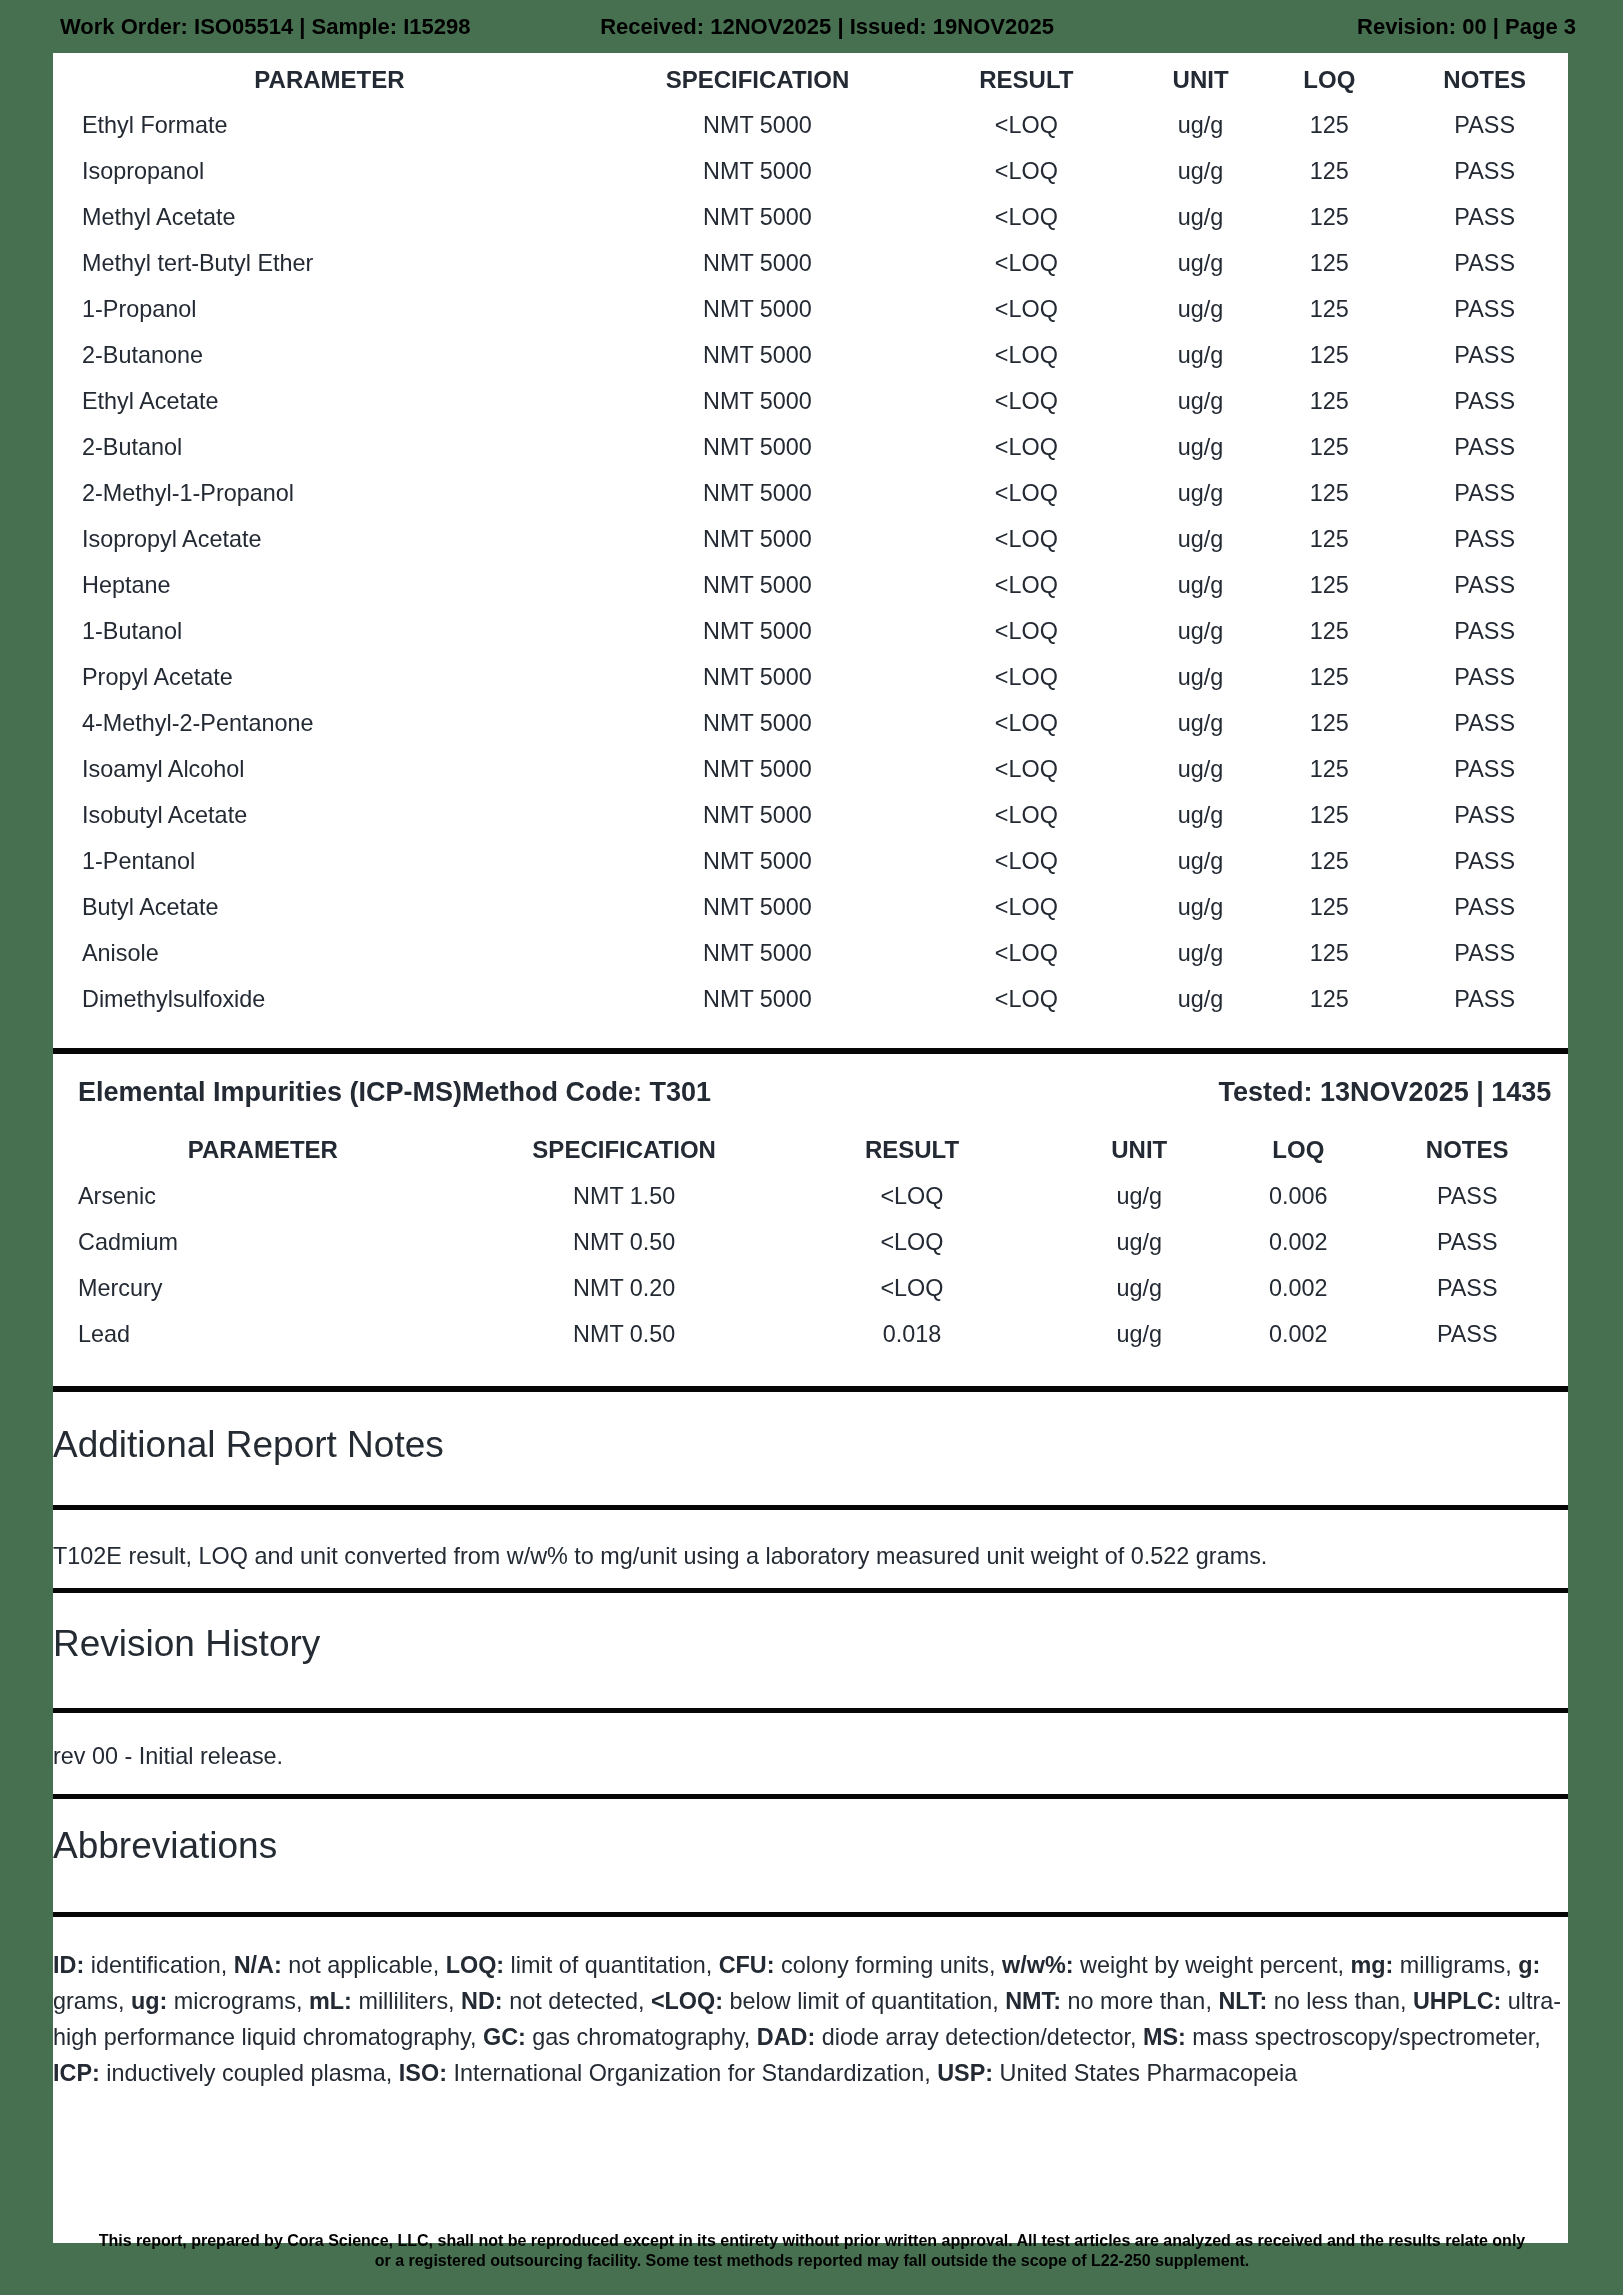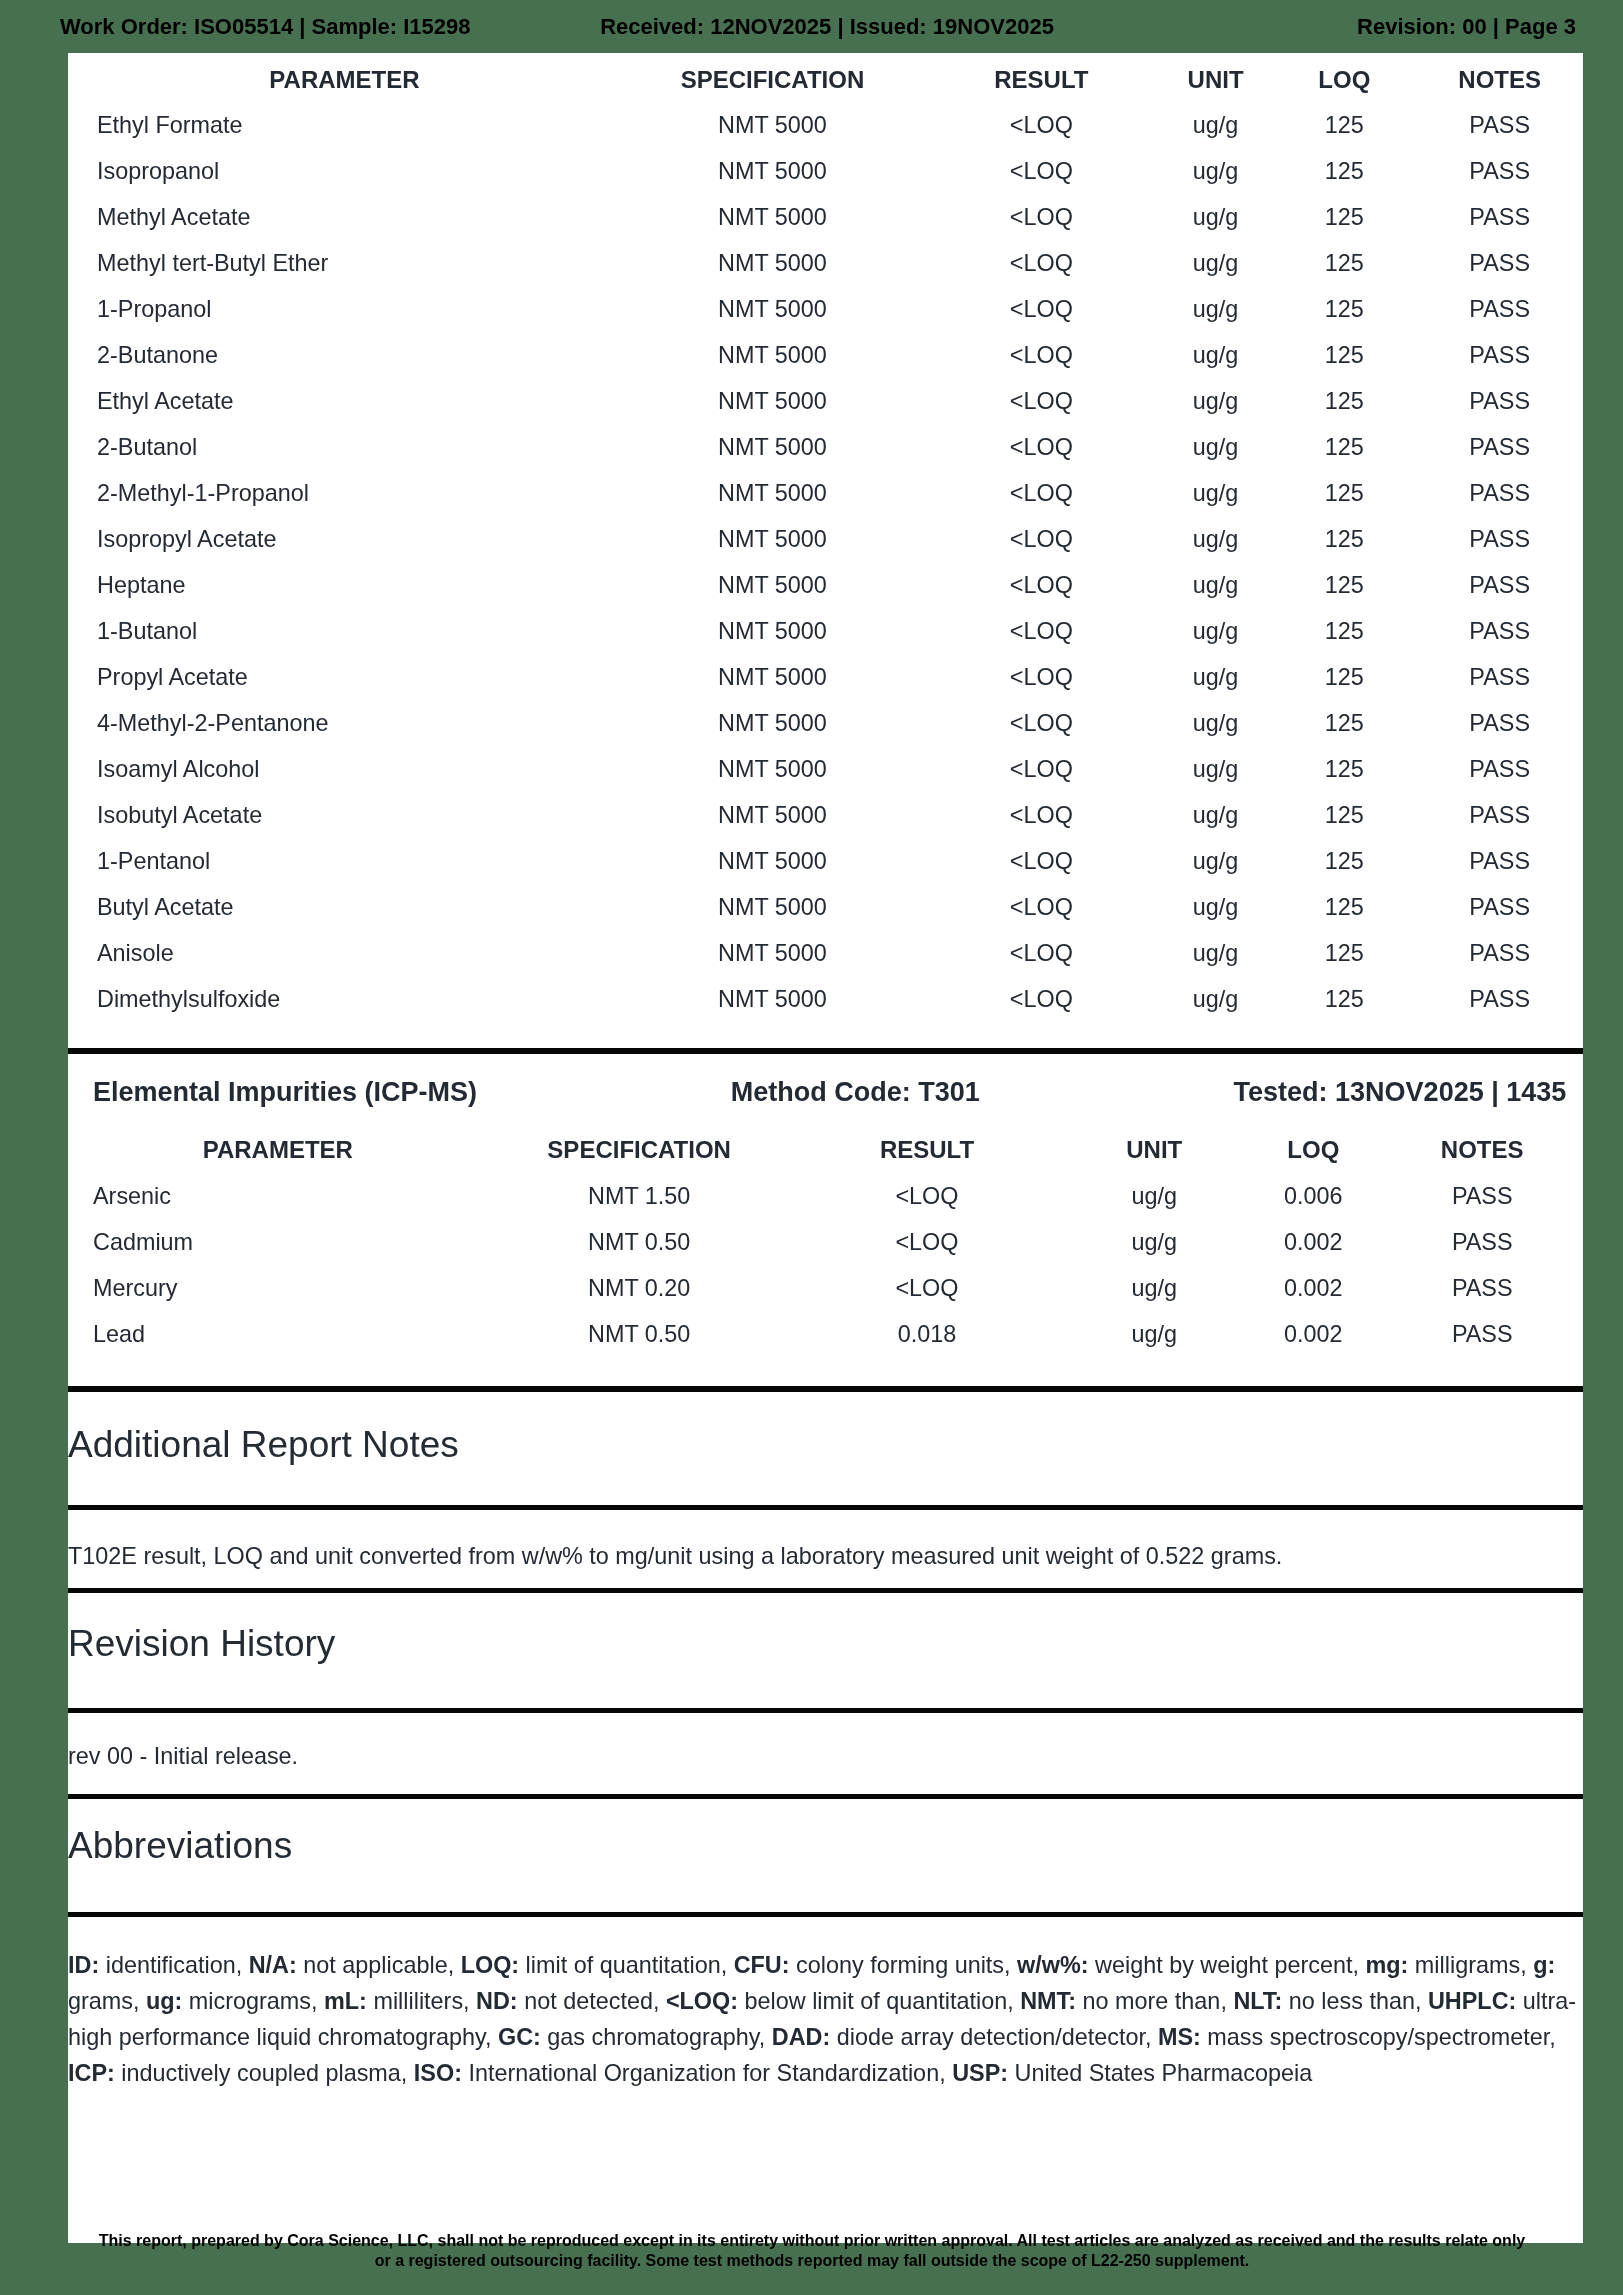--- a/index.html
+++ b/index.html
@@ -14,42 +14,42 @@
   
   .topbar{
     position:absolute;top:0;left:0;width:1624px;height:53px;
     display:flex;align-items:center;justify-content:space-between;
     box-sizing:border-box;padding:0 54px;
     font-size:22px;font-weight:bold;color:#000;margin-left:6px;
   }
   .topbar .mid{position:absolute;left:0;right:0;text-align:center;padding-left:18px;}
   
   .card{
-    position:absolute;left:68px;top:53px;width:1515px;height:2190px;
+    position:absolute;left:53px;top:53px;width:1515px;height:2190px;
     background:#ffffff;
   }
   .abs{position:absolute;left:0;right:0;}
   
   .thead,.trow{display:grid;align-items:center;}
   .t1 .thead,.t1 .trow{grid-template-columns:36.5% 20% 15.5% 7.5% 9.5% 11%;}
   .t2 .thead,.t2 .trow{grid-template-columns:27.7% 20% 18% 12% 9% 13.3%;}
   .thead{height:40px;font-weight:bold;font-size:24px;}
   .trow{height:46px;font-size:23.4px;}
   .cell,.hcell{text-align:center;}
   .cell.c0{text-align:left;padding-left:29px;}
   .t2 .cell.c0{padding-left:25px;}
   .rule{position:absolute;left:0;right:0;height:5.8px;background:#060606;}
   .rule.thin{height:5px;}
   
   .secbar{
     display:flex;align-items:center;height:33px;
     font-size:27px;font-weight:bold;
     box-sizing:border-box;padding-left:25px;padding-right:16.7px;
   }
-  .secbar .mid{flex:1;text-align:center;}
+  .secbar .mid{flex:1;text-align:left;}
   .secbar .right{text-align:right;}
   
   .bigheading{font-size:37px;font-weight:400;line-height:52px;color:#252b33;}
   .bodytext{font-size:23.4px;line-height:33px;}
   .abbrev{font-size:23.4px;line-height:36px;}
   .abbrev b{font-weight:bold;}
   
   .footer{
     position:absolute;left:0;top:2231px;width:1624px;
     text-align:center;font-size:16px;font-weight:bold;line-height:20.4px;

